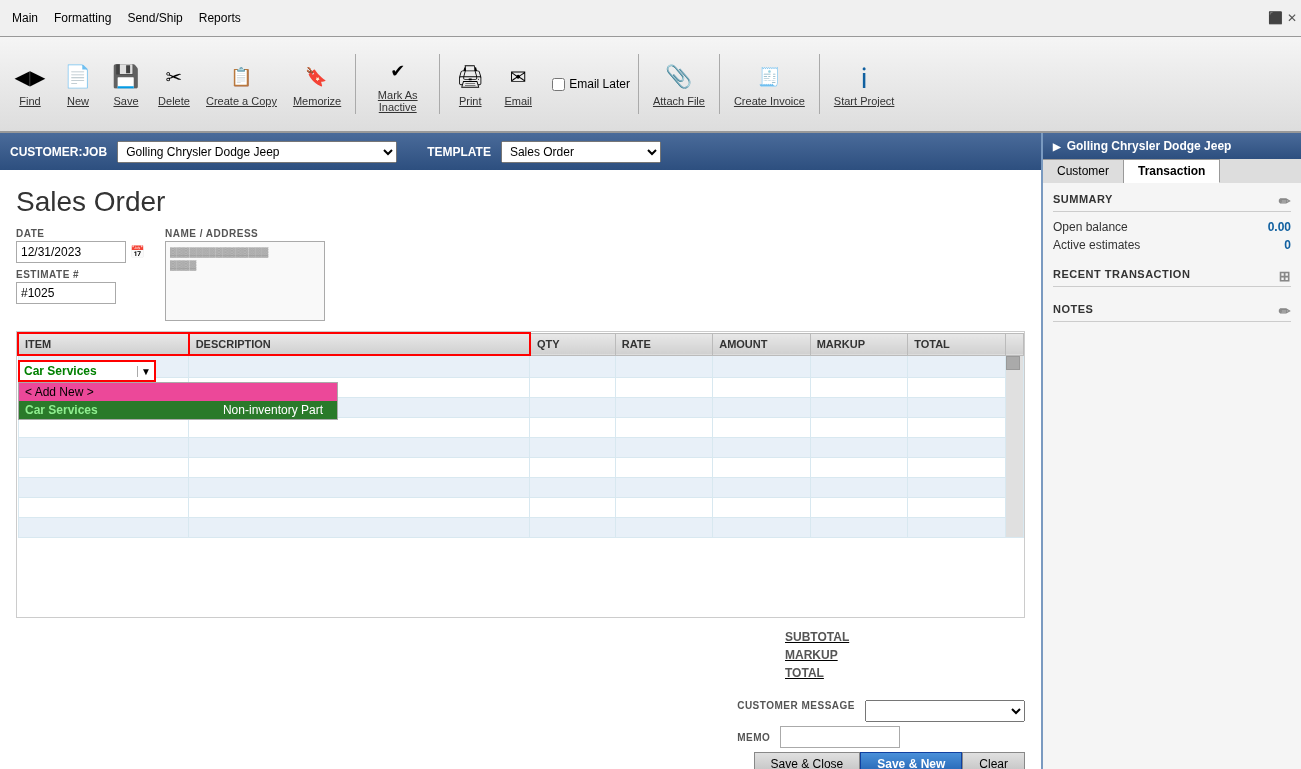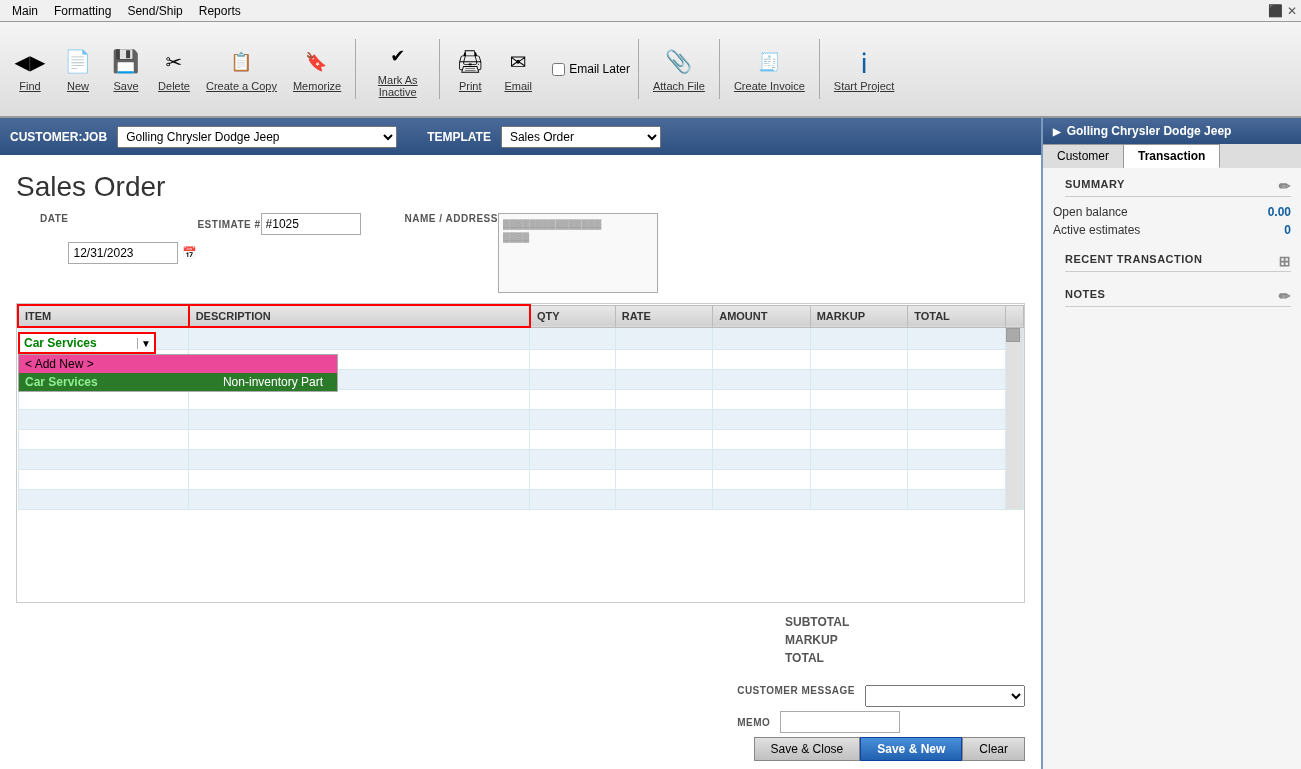--- a/index.html
+++ b/index.html
@@ -1,19 +1,19 @@
 <!DOCTYPE html>
 <html><head>
   <meta charset="utf-8">
   <style>
     * { box-sizing: border-box; margin: 0; padding: 0; }
     body { font-family: Arial, sans-serif; font-size: 12px; background: #d4d0c8; overflow: hidden; width: 1301px; height: 769px; }
 
     
-    .menu-bar { background: #f0f0f0; border-bottom: 1px solid #999; display: flex; align-items: center; height: 22px; padding: 0 4px; }
+    .menu-bar { background: #f0f0f0; border-bottom: 1px solid #999; display: flex; align-items: center; height: 37px; padding: 0 4px; }
     .menu-item { padding: 2px 8px; cursor: pointer; font-size: 12px; }
 
     
     .toolbar { background: linear-gradient(to bottom, #f5f5f5, #ddd); border-bottom: 2px solid #999; display: flex; align-items: center; padding: 4px 8px; gap: 4px; height: 96px; }
     .toolbar-btn { display: flex; flex-direction: column; align-items: center; justify-content: center; padding: 4px 6px; cursor: pointer; border: none; background: transparent; font-size: 11px; min-width: 44px; }
     .toolbar-icon { width: 32px; height: 32px; display: flex; align-items: center; justify-content: center; font-size: 20px; }
     .toolbar-label { font-size: 11px; color: #333; margin-top: 2px; text-decoration: underline; }
     .toolbar-divider { width: 1px; background: #aaa; height: 60px; margin: 0 4px; }
 
     
@@ -28,21 +28,21 @@
     .customer-select { height: 22px; padding: 0 4px; font-size: 12px; width: 280px; }
     .template-label { color: white; font-weight: bold; font-size: 12px; margin-left: 20px; }
     .template-select { height: 22px; padding: 0 4px; font-size: 12px; width: 160px; }
 
     
     .form-content { padding: 16px 16px 0 16px; flex: 1; overflow: hidden; display: flex; flex-direction: column; }
     .form-title { font-size: 28px; font-weight: normal; color: #333; margin-bottom: 10px; }
 
     
     .form-header-row { display: flex; gap: 20px; margin-bottom: 10px; }
-    .form-field-group { display: flex; flex-direction: row; margin-left: 24px; }
+    .form-field-group { display: flex; flex-direction: column; }
     .form-field-label { font-size: 10px; color: #555; font-weight: bold; letter-spacing: 0.5px; margin-bottom: 2px; }
     .form-input { height: 22px; padding: 2px 4px; border: 1px solid #aaa; font-size: 12px; }
     .date-input { width: 110px; }
     .estimate-input { width: 100px; }
     .name-address-box { border: 1px solid #aaa; width: 160px; height: 80px; padding: 4px; font-size: 10px; color: #888; background: #f9f9f9; }
 
     
     .items-table-wrapper { flex: 1; border: 1px solid #ccc; overflow: hidden; position: relative; }
     .items-table { width: 100%; border-collapse: collapse; }
     .items-table th { background: linear-gradient(to bottom, #e8e8e8, #d0d0d0); border: 1px solid #bbb; padding: 4px 6px; text-align: left; font-size: 11px; font-weight: bold; color: #333; white-space: nowrap; }
@@ -66,21 +66,21 @@
     .btn-save-new { padding: 4px 16px; background: linear-gradient(to bottom, #4a90d9, #2060b0); border: 1px solid #1040a0; color: white; cursor: pointer; font-size: 12px; font-weight: bold; }
     .btn-clear { padding: 4px 16px; background: linear-gradient(to bottom, #e0e0e0, #c0c0c0); border: 1px solid #888; cursor: pointer; font-size: 12px; }
 
     
     .right-panel { width: 260px; background: #f5f5f5; border-left: 2px solid #7a9ac0; display: flex; flex-direction: column; }
     .right-panel-header { background: linear-gradient(to bottom, #4a6b9a, #2d4f7f); color: white; padding: 6px 10px; font-size: 12px; font-weight: bold; display: flex; align-items: center; gap: 6px; }
     .right-panel-tabs { display: flex; background: #ddd; }
     .right-tab { padding: 4px 14px; font-size: 12px; cursor: pointer; border-top: 1px solid #999; border-right: 1px solid #999; }
     .right-tab-active { background: white; border-bottom: 1px solid white; font-weight: bold; }
     .right-panel-content { padding: 10px; flex: 1; }
-    .right-section-title { font-size: 11px; font-weight: bold; color: #333; letter-spacing: 0.5px; margin-bottom: 8px; border-bottom: 1px solid #ccc; padding-bottom: 2px; display: flex; justify-content: space-between; margin-left: 12px; }
+    .right-section-title { font-size: 11px; font-weight: bold; color: #333; letter-spacing: 0.5px; margin-bottom: 8px; border-bottom: 1px solid #ccc; padding-bottom: 2px; display: flex; justify-content: space-between; }
     .right-row { display: flex; justify-content: space-between; margin-bottom: 4px; font-size: 12px; }
     .right-label { color: #333; }
     .right-value { color: #1060a0; font-weight: bold; }
     .right-section { margin-bottom: 16px; }
     .edit-icon { color: #888; cursor: pointer; font-size: 14px; }
     .email-later { display: flex; align-items: center; gap: 4px; margin-left: 8px; }
   </style>
 </head>
 <body>
 
@@ -327,21 +327,21 @@
               <td></td>
             </tr>
           </tbody>
         </table>
       </div>
     </div>
 
     <div class="form-footer">
 
       <div class="totals-row">
-        <div style="display:flex;flex-direction:column;align-items:flex-end;gap:4px;">
+        <div style="display:flex;flex-direction:column;align-items:flex-end;gap:4px;text-decoration:underline;">
           <div style="display:flex;justify-content:space-between;width:220px;">
             <span class="totals-label">SUBTOTAL</span>
             <span class="totals-value"></span>
           </div>
           <div style="display:flex;justify-content:space-between;width:220px;">
             <span class="totals-label">MARKUP</span>
             <span class="totals-value"></span>
           </div>
           <div style="display:flex;justify-content:space-between;width:220px;">
             <span class="totals-label">TOTAL</span>

